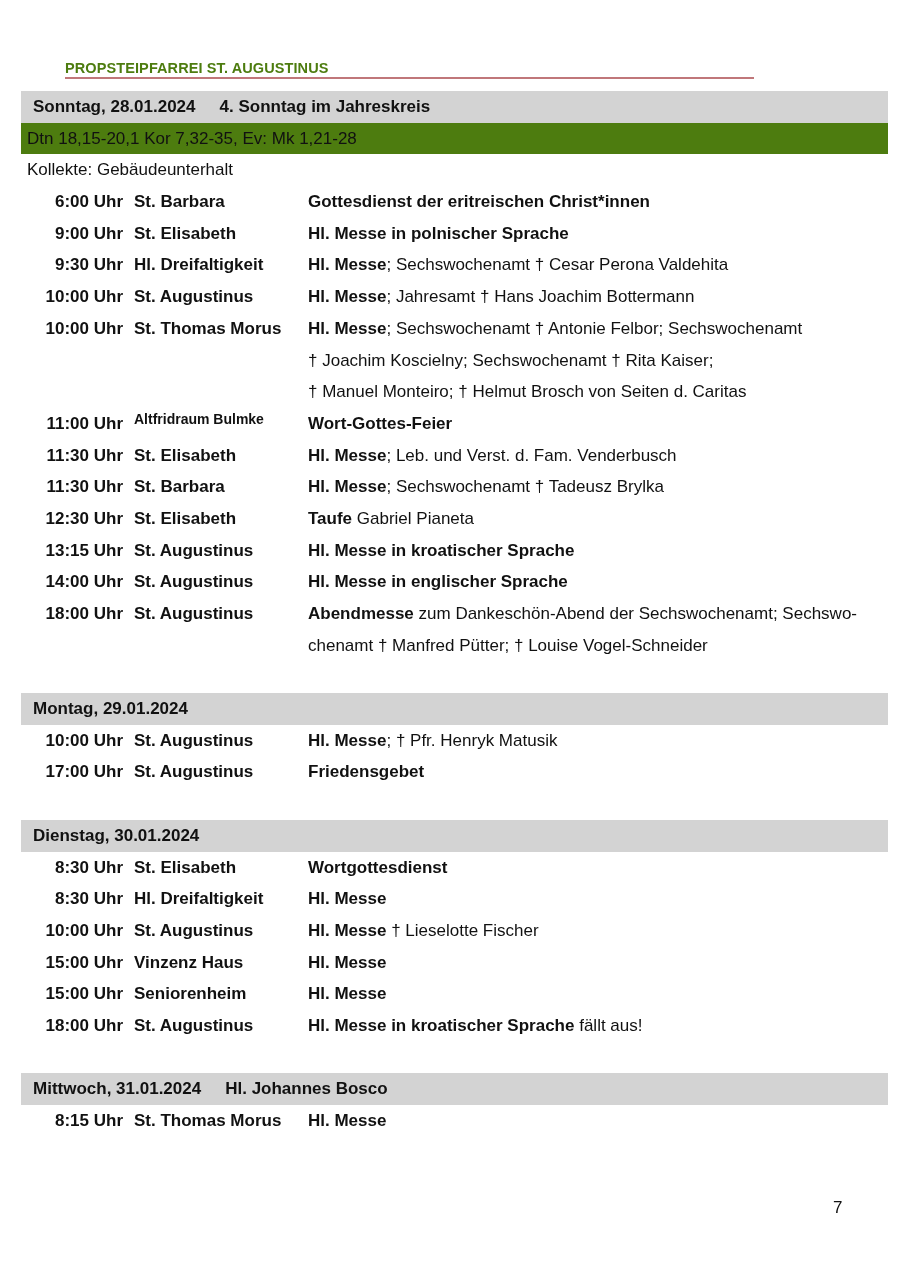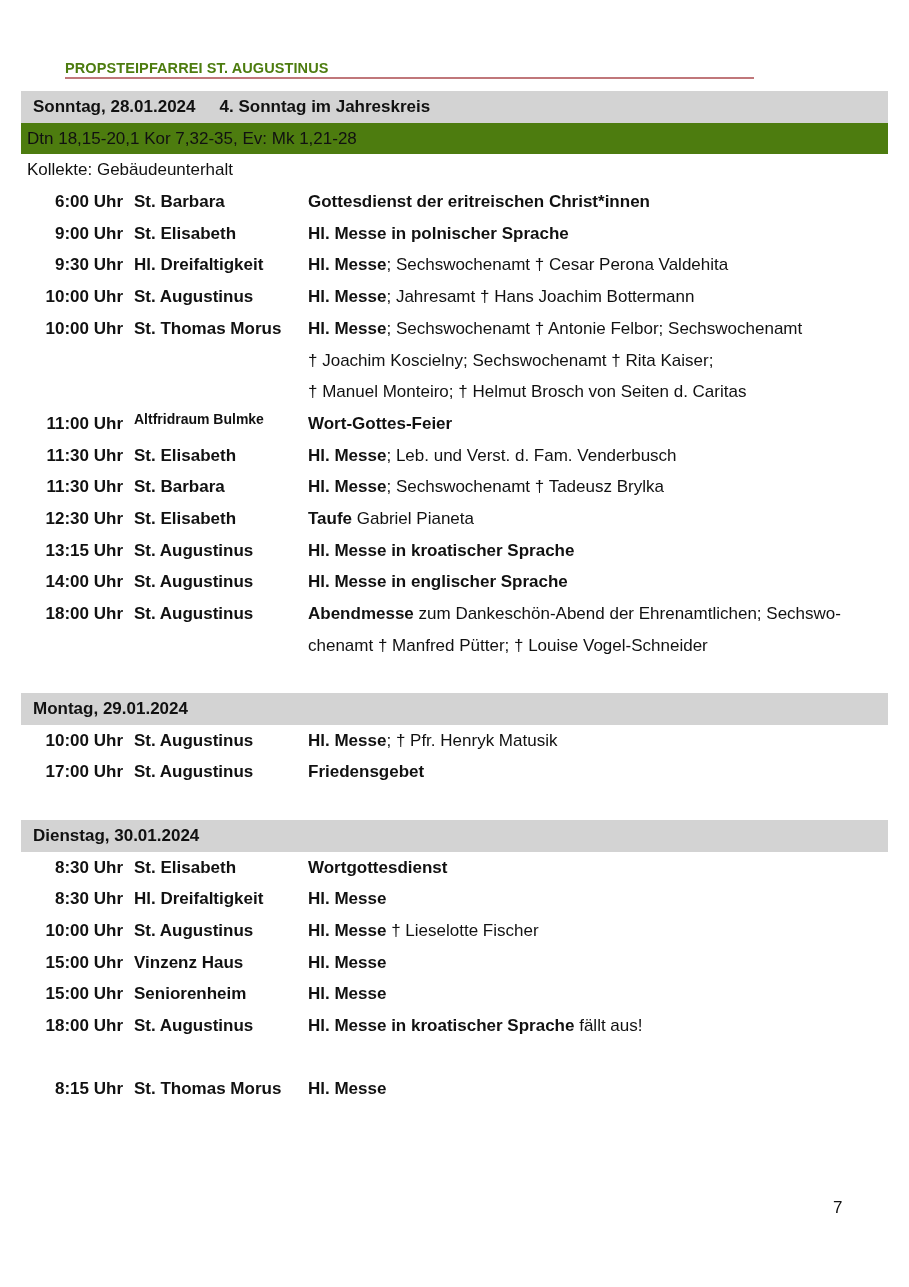--- a/index.html
+++ b/index.html
@@ -89,21 +89,21 @@
     <span class="desc"><b>Hl. Messe in kroatischer Sprache</b><span></span></span>
   </div>
   <div class="row">
     <span class="time">14:00 Uhr</span>
     <span class="place">St. Augustinus</span>
     <span class="desc"><b>Hl. Messe in englischer Sprache</b><span></span></span>
   </div>
   <div class="row">
     <span class="time">18:00 Uhr</span>
     <span class="place">St. Augustinus</span>
-    <span class="desc"><b>Abendmesse</b><span> zum Dankeschön-Abend der Ehrenamtlichen; Sechswo-</span></span>
+    <span class="desc"><b>Abendmesse</b><span> zum Dankeschön-Abend der Sechswochenamt; Sechswo-</span></span>
   </div>
   <div class="row">
     <span class="desc">chenamt † Manfred Pütter; † Louise Vogel-Schneider</span>
   </div>
 
   <div class="spacer"></div>
 
   <div class="row dayhead">
     <span>Montag, 29.01.2024</span>
   </div>
@@ -149,20 +149,23 @@
     <span class="desc"><b>Hl. Messe</b><span></span></span>
   </div>
   <div class="row">
     <span class="time">18:00 Uhr</span>
     <span class="place">St. Augustinus</span>
     <span class="desc"><b>Hl. Messe in kroatischer Sprache</b><span> fällt aus!</span></span>
   </div>
 
   <div class="spacer"></div>
 
+  <div class="row dayhead">
+    <span>Mittwoch, 31.01.2024</span><span class="feast">Hl. Johannes Bosco</span>
+  </div>
   <div class="row">
     <span class="time">8:15 Uhr</span>
     <span class="place">St. Thomas Morus</span>
     <span class="desc"><b>Hl. Messe</b><span></span></span>
   </div>
 </div>
 
 <div class="pagenum">7</div>
 
 </body></html>

